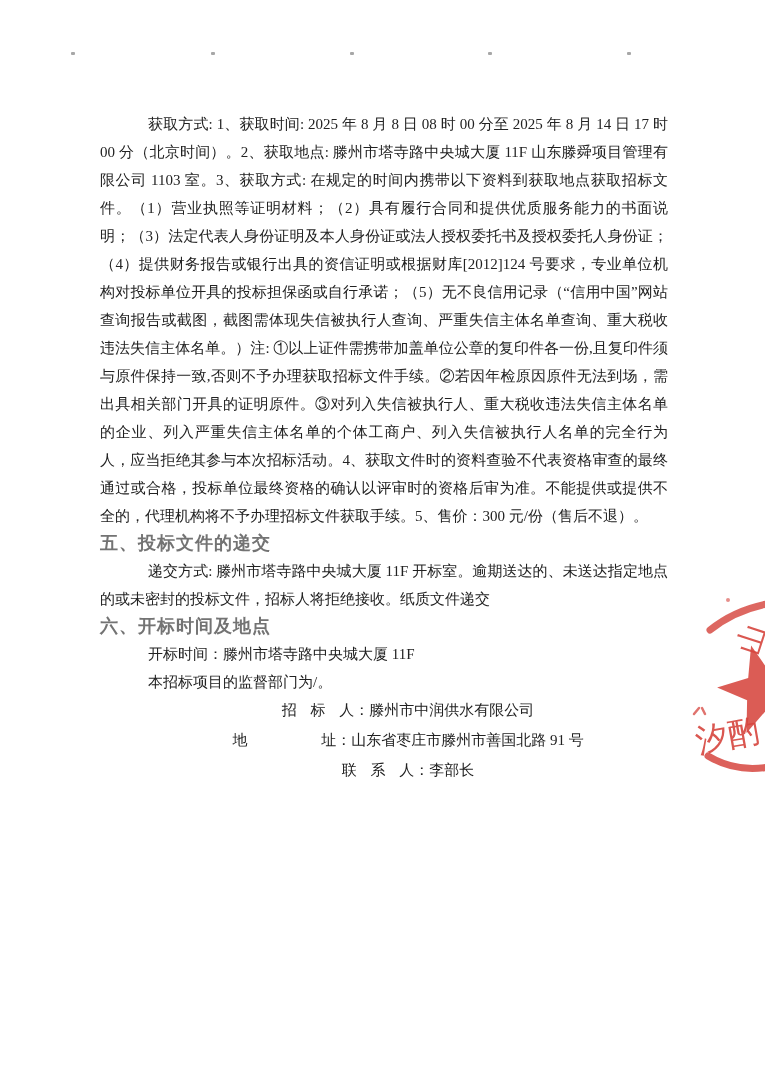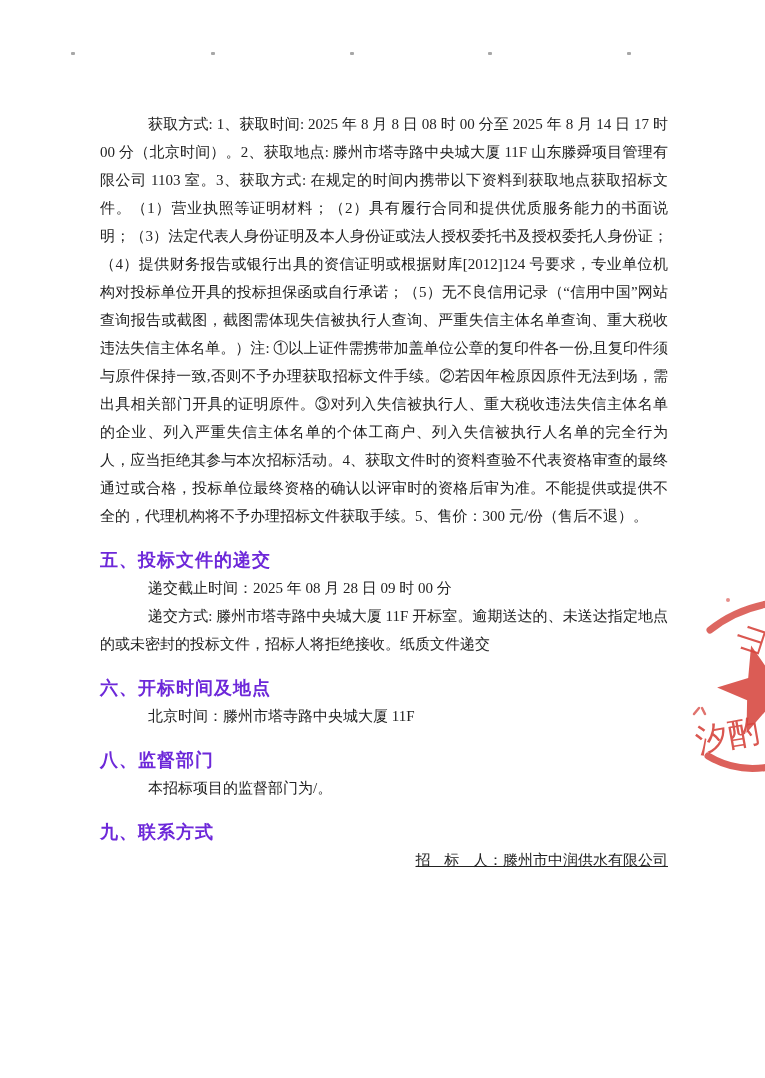--- a/index.html
+++ b/index.html
@@ -17,29 +17,29 @@
   }
   p.body{
     margin:0;
     font-size:15px;
     line-height:28px;
     text-align:justify;
     text-indent:48px;
     color:#222222;
   }
   h2.heading{
-    margin:19px 0 3px 0;
+    margin:2px 0 3px 0;
     font-size:18px;
     line-height:22px;
     font-weight:700;
-    color:#6d28d9;
+    color:#737373;
     font-family:"Liberation Sans","DejaVu Sans",sans-serif;
     letter-spacing:1px;
   }
-  p.row{margin-bottom:2px;text-align:right;text-decoration:underline;}
+  p.row{margin-bottom:2px;text-align:center;}
   .row-label{word-spacing:10px;}
   .row-label-wide{word-spacing:70px;}
   .dot{
     position:absolute;top:52px;width:4px;height:3px;
     background:#8a8a8a;opacity:.75;border-radius:1px;
   }
   .stamp{
     position:absolute;left:690px;top:596px;width:130px;height:200px;
     pointer-events:none;
   }
@@ -54,33 +54,31 @@
   <span class="dot" style="left:211px"></span>
   <span class="dot" style="left:350px"></span>
   <span class="dot" style="left:488px"></span>
   <span class="dot" style="left:627px"></span>
 
   <div class="content">
 
     <p class="body">获取方式: 1、获取时间: 2025 年 8 月 8 日 08 时 00 分至 2025 年 8 月 14 日 17 时 00 分（北京时间）。2、获取地点: 滕州市塔寺路中央城大厦 11F 山东滕舜项目管理有限公司 1103 室。3、获取方式: 在规定的时间内携带以下资料到获取地点获取招标文件。（1）营业执照等证明材料；（2）具有履行合同和提供优质服务能力的书面说明；（3）法定代表人身份证明及本人身份证或法人授权委托书及授权委托人身份证；（4）提供财务报告或银行出具的资信证明或根据财库[2012]124 号要求，专业单位机构对投标单位开具的投标担保函或自行承诺；（5）无不良信用记录（“信用中国”网站查询报告或截图，截图需体现失信被执行人查询、严重失信主体名单查询、重大税收违法失信主体名单。）注: ①以上证件需携带加盖单位公章的复印件各一份,且复印件须与原件保持一致,否则不予办理获取招标文件手续。②若因年检原因原件无法到场，需出具相关部门开具的证明原件。③对列入失信被执行人、重大税收违法失信主体名单的企业、列入严重失信主体名单的个体工商户、列入失信被执行人名单的完全行为人，应当拒绝其参与本次招标活动。4、获取文件时的资料查验不代表资格审查的最终通过或合格，投标单位最终资格的确认以评审时的资格后审为准。不能提供或提供不全的，代理机构将不予办理招标文件获取手续。5、售价：300 元/份（售后不退）。</p>
 
     <h2 class="heading">五、投标文件的递交</h2>
-    <p class="body">递交截止时间：2025 年 08 月 28 日  09 时 00 分</p>
     <p class="body">递交方式: 滕州市塔寺路中央城大厦 11F 开标室。逾期送达的、未送达指定地点的或未密封的投标文件，招标人将拒绝接收。纸质文件递交</p>
 
     <h2 class="heading">六、开标时间及地点</h2>
-    <p class="body">北京时间：滕州市塔寺路中央城大厦 11F</p>
+    <p class="body">开标时间：滕州市塔寺路中央城大厦 11F</p>
 
 
-    <h2 class="heading">八、监督部门</h2>
     <p class="body">本招标项目的监督部门为/。</p>
 
-    <h2 class="heading">九、联系方式</h2>
     <p class="body row"><span class="row-label">招 标 人：</span><span>滕州市中润供水有限公司</span></p>
     <p class="body row"><span class="row-label-wide">地 址：</span><span>山东省枣庄市滕州市善国北路 91 号</span></p>
+    <p class="body row"><span class="row-label">联 系 人：</span><span>李部长</span></p>
 
   </div>
 
   <div class="stamp">
     <svg width="130" height="200" viewBox="0 0 130 200" xmlns="http://www.w3.org/2000/svg">
 
       <path d="M 20 34 Q 46 13 82 7" fill="none" stroke="#d6453e" stroke-width="7" stroke-linecap="round" opacity="0.82"></path>
 
       <path d="M 18 160 Q 48 178 84 170" fill="none" stroke="#d6453e" stroke-width="7" stroke-linecap="round" opacity="0.85"></path>
 

